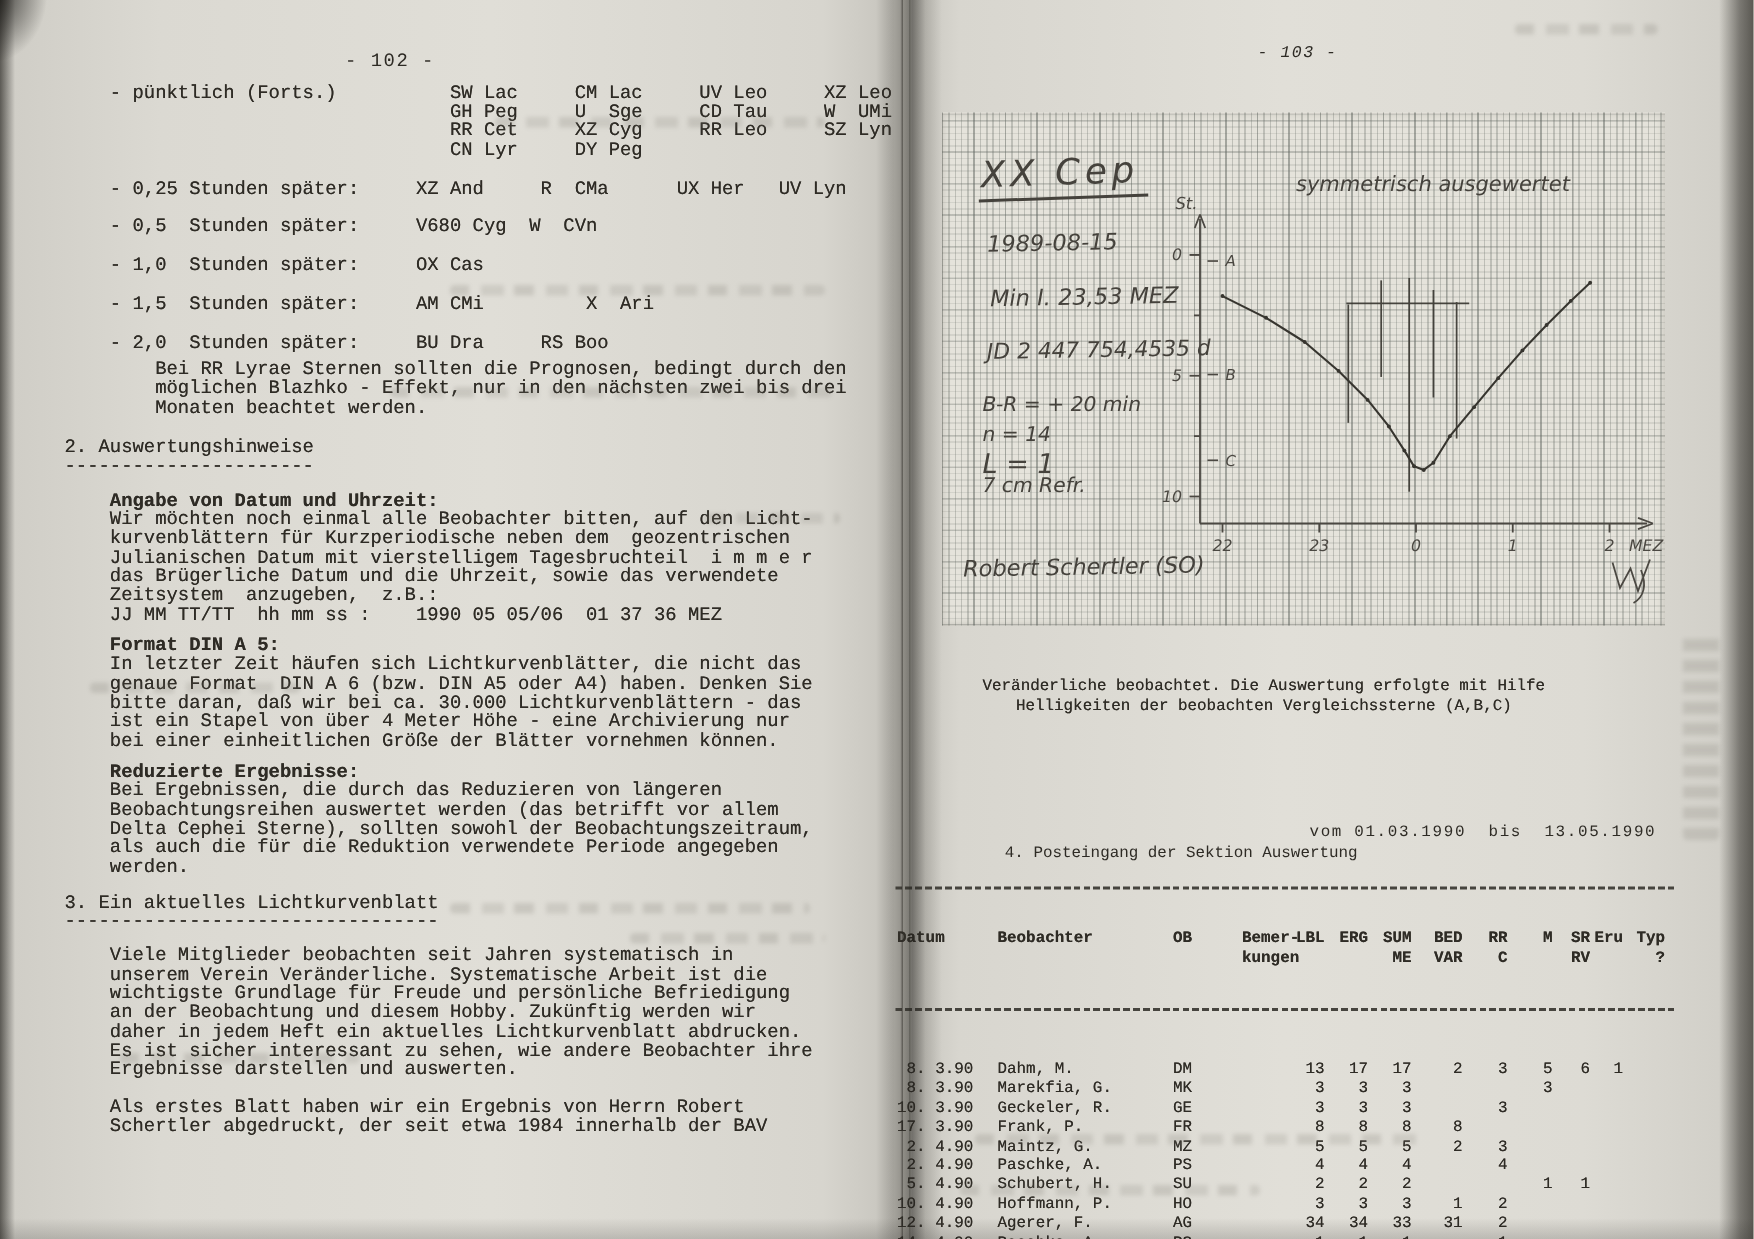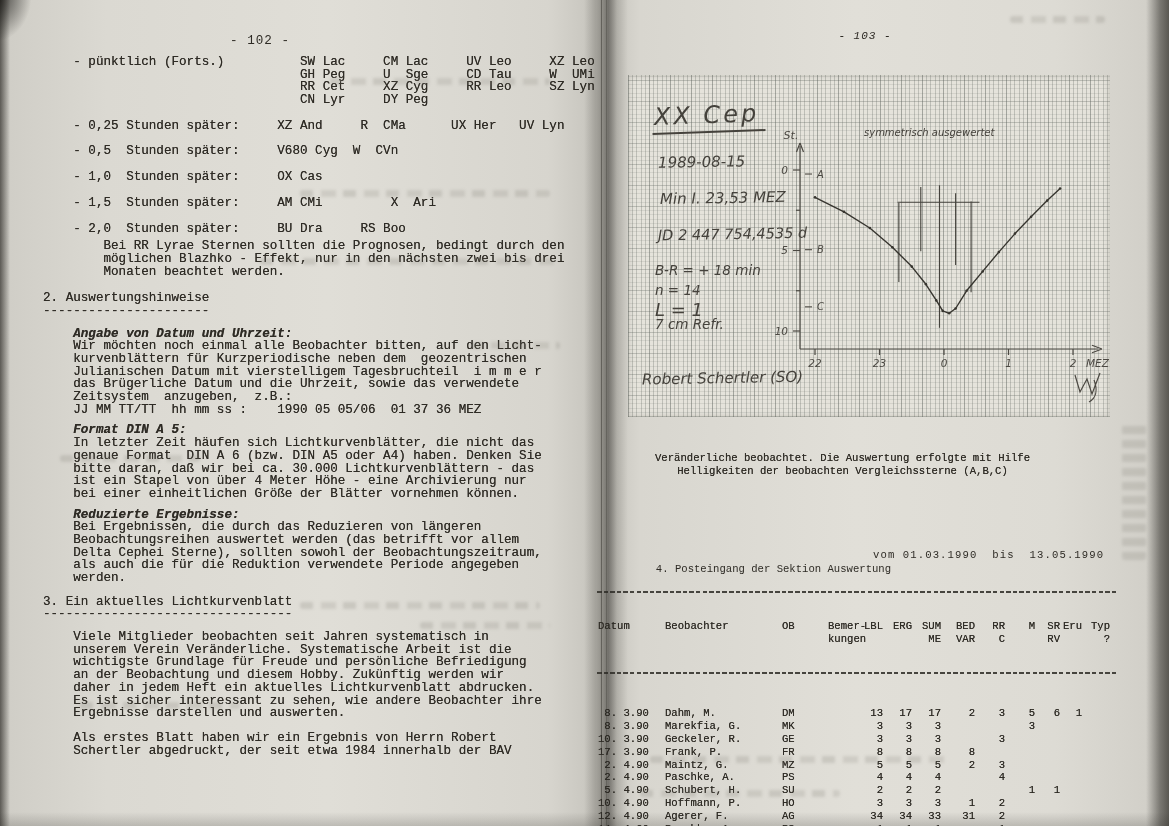--- a/index.html
+++ b/index.html
@@ -7,52 +7,52 @@
         font-family:"Liberation Mono",monospace;color:var(--ink,#2e2b25);}
   .page{position:absolute;top:0;height:826px;}
   .page-left{left:0;width:596px;background:linear-gradient(90deg,#cfcdc6,#dbd9d2 18%,#e0ded7 55%,#d7d5ce 92%,#c6c4bd);}
   .page-right{left:600px;width:569px;background:linear-gradient(90deg,#c2c0b9,#d8d6cf 7%,#e1dfd8 45%,#dddbd4 80%,#cfcdc6);}
   .pageno{position:absolute;font-size:12.6px;letter-spacing:1px;}
   .pageno-left{left:0;top:34px;width:520px;text-align:center;}
   .pageno-right{left:0;top:30px;width:530px;text-align:center;font-size:11px;font-style:italic;}
   .typed{white-space:pre;}
   .lp-text{position:absolute;left:43px;top:56px;font-size:12.6px;}
   .lp-text .tline{height:12.7px;line-height:12.7px;text-shadow:0 0 .35px rgba(40,36,30,.8);}
-  .lp-text .bold{font-weight:bold;font-style:italic;}
+  .lp-text .bold{font-weight:bold;}
   .rp-par{position:absolute;left:55px;top:452px;font-size:10.6px;text-align:center;}
   .rp-par .tline{height:13px;line-height:13px;text-shadow:0 0 .3px rgba(40,36,30,.8);}
   
   .paper{position:absolute;left:28px;top:75px;width:482px;height:342px;background-color:#e5e3db;
     background-image:
       repeating-linear-gradient(90deg, rgba(100,106,100,.30) 0 1px, transparent 1px 4.2px),
       repeating-linear-gradient(90deg, rgba(88,94,88,.28) 0 1px, transparent 1px 21px),
       repeating-linear-gradient(0deg, rgba(100,106,100,.14) 0 1px, transparent 1px 4.2px),
       repeating-linear-gradient(0deg, rgba(88,94,88,.20) 0 1px, transparent 1px 21px);
     box-shadow:0 0 6px rgba(70,68,60,.25) inset;}
   .paper svg{position:absolute;left:0;top:0;}
   .hw{position:absolute;font-family:"DejaVu Sans",sans-serif;font-style:italic;color:var(--hand_ink,#45423c);white-space:pre;}
   .hw-title{left:24px;top:26px;font-size:24px;letter-spacing:3px;border-bottom:2px solid #45423c;padding:0 6px 2px 2px;transform:rotate(-2deg);}
-  .hw-sub{left:236px;top:52px;font-size:10px;}
+  .hw-sub{left:236px;top:40px;font-size:14px;}
   .hw-date{left:30px;top:78px;font-size:15px;transform:rotate(-1deg);}
   .hw-min{left:32px;top:114px;font-size:15px;transform:rotate(-1deg);}
   .hw-jd{left:30px;top:151px;font-size:14.5px;transform:rotate(-1deg);}
   .hw-br{left:27px;top:187px;font-size:13.5px;}
   .hw-n{left:27px;top:207px;font-size:13.5px;}
   .hw-l{left:27px;top:224px;font-size:18px;}
   .hw-refr{left:27px;top:241px;font-size:13.5px;}
   .hw-obs{left:14px;top:294px;font-size:15px;transform:rotate(-1deg);}
   
   .tablewrap{position:absolute;left:-3px;top:524px;width:520px;font-size:10.6px;}
   .tbl-title{position:relative;height:17px;line-height:14px;white-space:pre;}
-  .tbl-title .t1{margin-left:8px;}
+  .tbl-title .t1{margin-left:22px;}
   .tbl-title .t2{position:absolute;left:276px;top:0;letter-spacing:1.1px;}
   .dashrule{height:2px;margin:2px 0 3px 0;background:repeating-linear-gradient(90deg,#46443e 0 4.5px,transparent 4.5px 6.6px);}
   .trow{display:grid;grid-template-columns:45px 140px 46px 30px 25px 29px 29px 34px 30px 30px 25px 22px 28px;
         height:12.9px;line-height:12.9px;white-space:pre;}
-  .trow.hrow{height:13px;line-height:13px;}
+  .trow.hrow{height:13px;line-height:13px;font-weight:bold;}
   .trow .c{overflow:visible;text-shadow:0 0 .3px rgba(40,36,30,.8);}
   .trow .r{text-align:right;}
   .trow .name{padding-left:23px;}
   .trow .datum{padding-left:1px;}
   .tbody{margin-top:6px;}
   
   .smudge{position:absolute;height:7px;border-radius:3px;filter:blur(1.4px);opacity:.38;pointer-events:none;
     background:repeating-linear-gradient(90deg, rgba(118,115,106,.55) 0 13px, transparent 13px 21px, rgba(118,115,106,.45) 21px 36px, transparent 36px 43px);}
   .smudge.v{background:repeating-linear-gradient(0deg, rgba(118,115,106,.5) 0 8px, transparent 8px 14px);}
   .fold{position:absolute;left:584px;top:0;width:44px;height:826px;z-index:5;pointer-events:none;
@@ -140,21 +140,21 @@
             <circle cx="419.2000000000001" cy="125.59" r="1.3" fill="#37352f"></circle>
             <circle cx="432.1" cy="113.515" r="1.3" fill="#37352f"></circle>
           </g>
           <path d="M447 300 l5 17 7 -13 5 15 8 -21 M466 305 c4 10 2 18 -5 22" stroke="#4b4842" stroke-width="1.2" fill="none"></path>
         </svg>
       <div class="hw hw-title">XX Cep</div>
       <div class="hw hw-sub">symmetrisch ausgewertet</div>
       <div class="hw hw-date">1989-08-15</div>
       <div class="hw hw-min">Min I. 23,53 MEZ</div>
       <div class="hw hw-jd">JD 2 447 754,4535 d</div>
-      <div class="hw hw-br">B-R = + 18 min</div>
+      <div class="hw hw-br">B-R = + 20 min</div>
       <div class="hw hw-n">n = 14</div>
       <div class="hw hw-l">L = 1</div>
       <div class="hw hw-refr">7 cm Refr.</div>
       <div class="hw hw-obs">Robert Schertler (SO)</div>
     </div>
 
     <div id="right-par" class="typed rp-par"><div class="tline">Veränderliche beobachtet. Die Auswertung erfolgte mit Hilfe</div><div class="tline">Helligkeiten der beobachten Vergleichssterne (A,B,C)</div></div>
 
     <div class="tablewrap typed">
       <div class="tbl-title">

